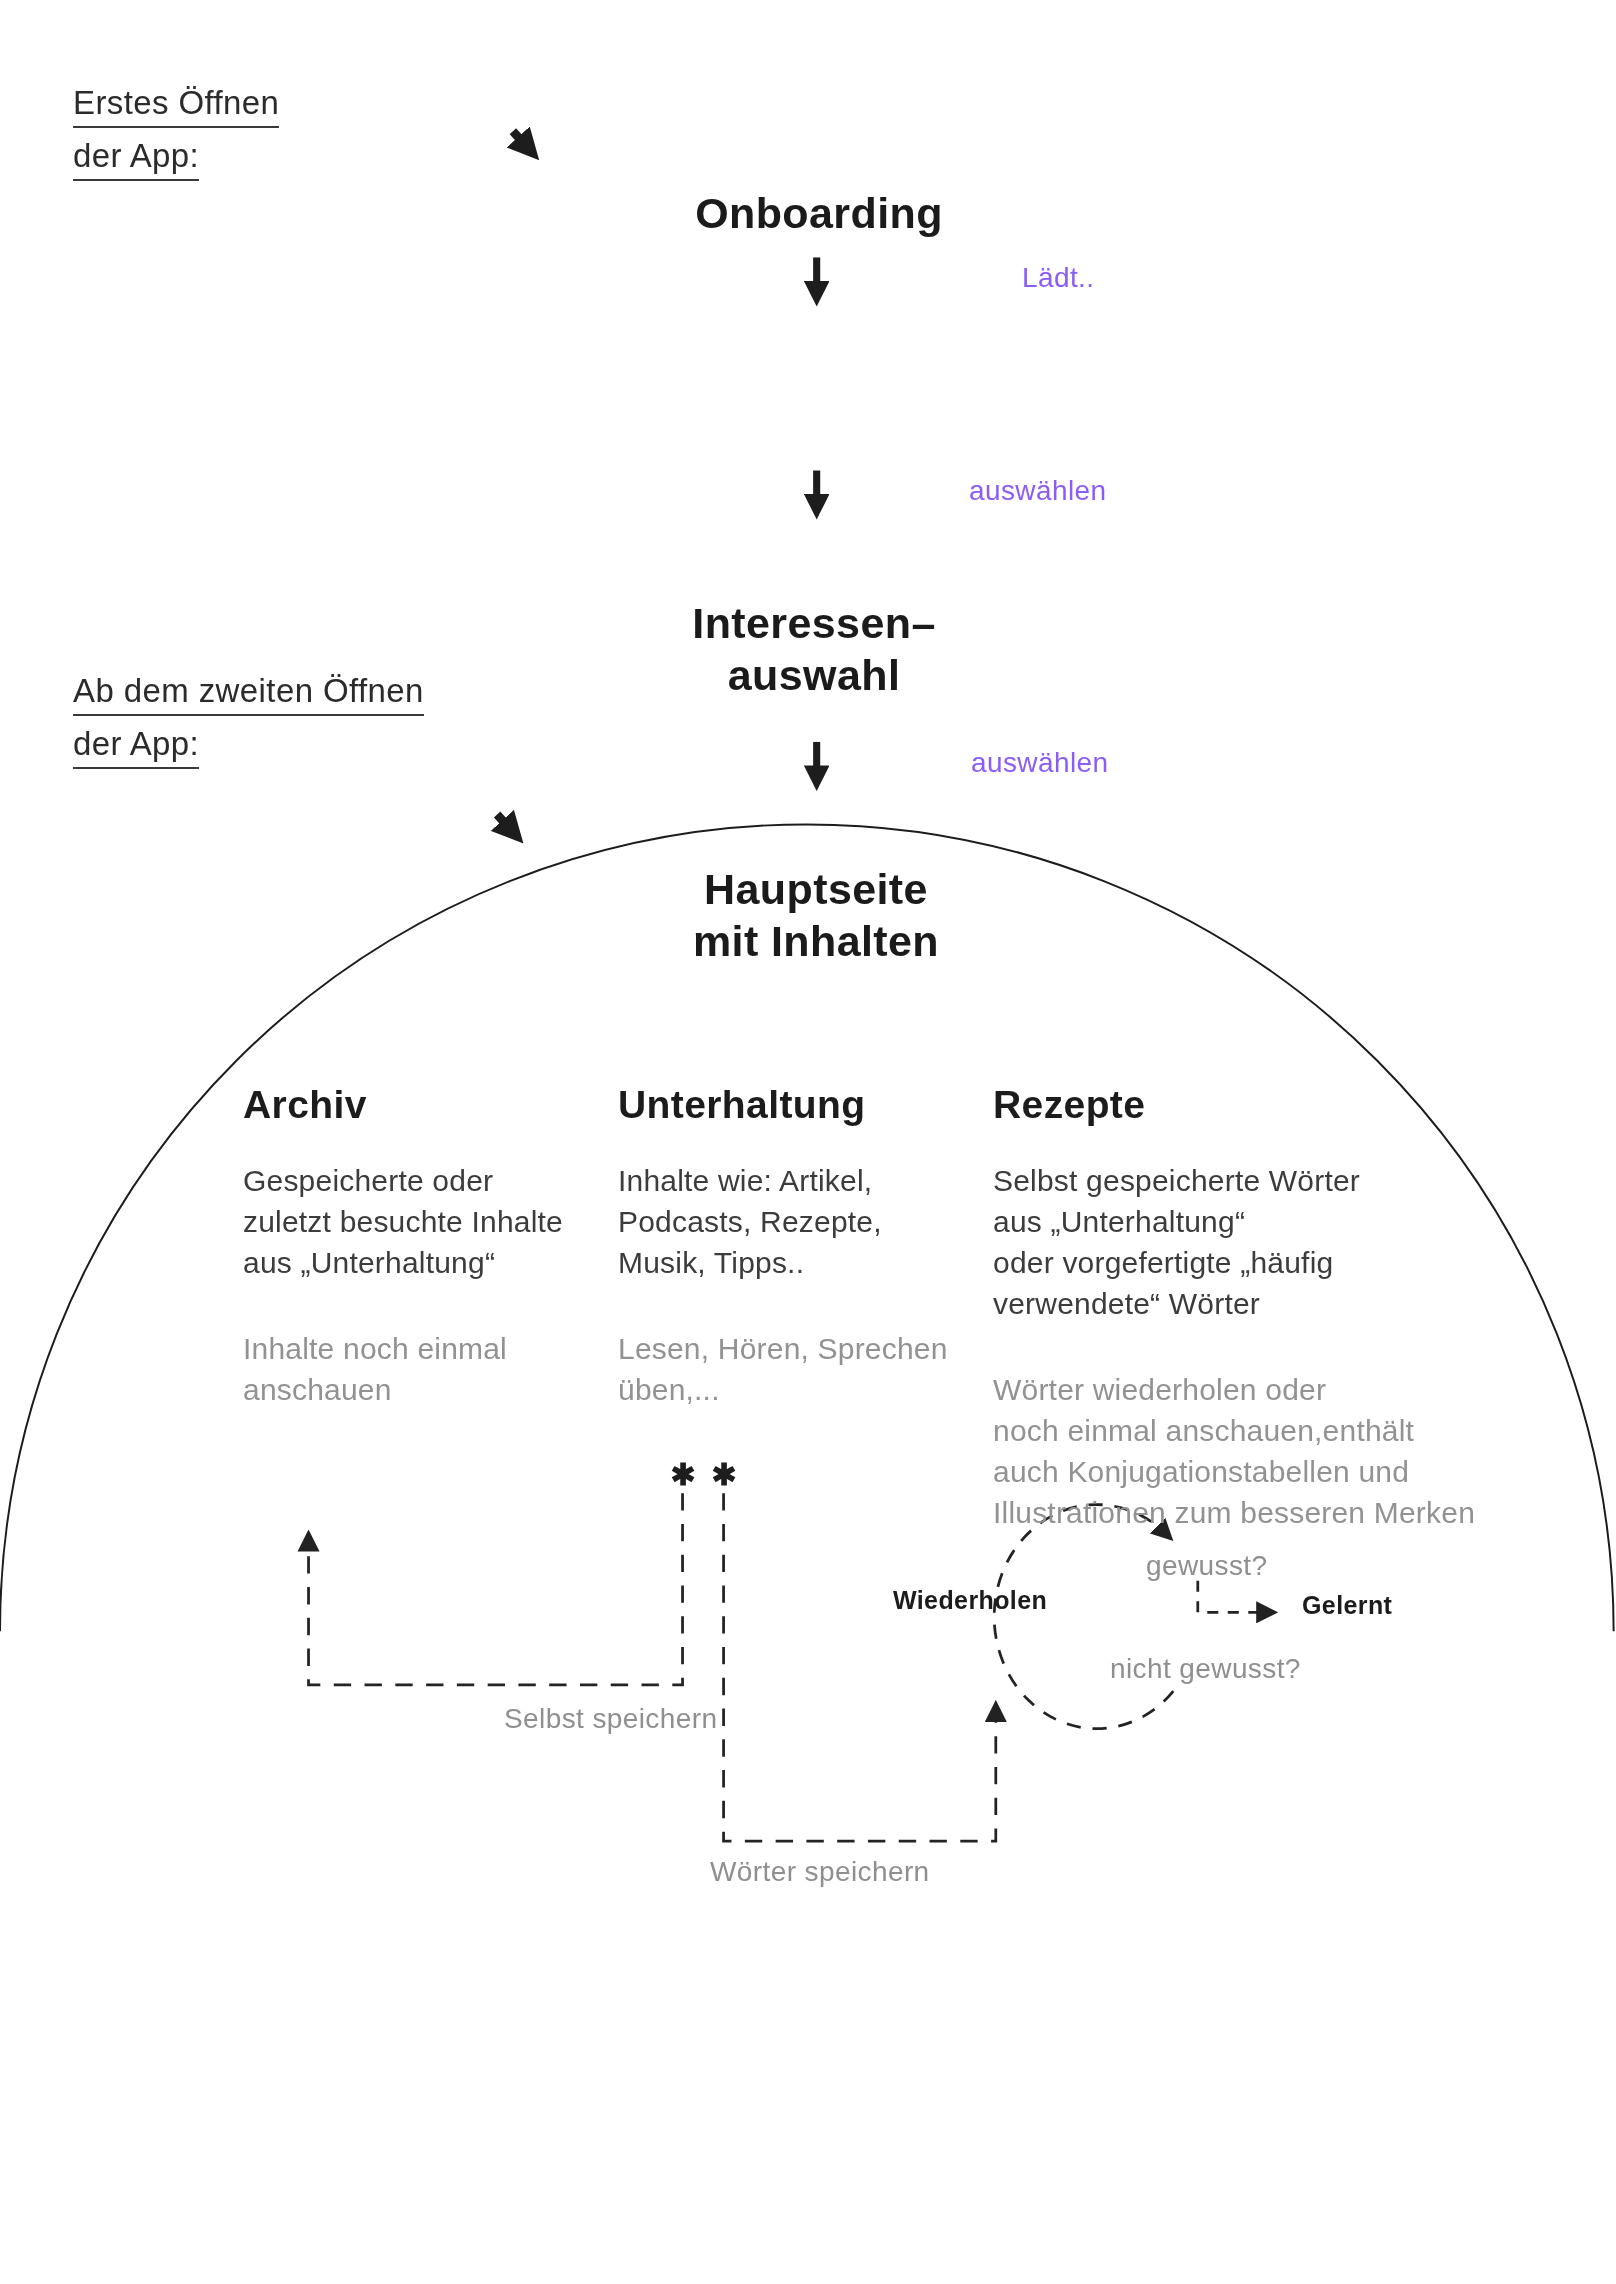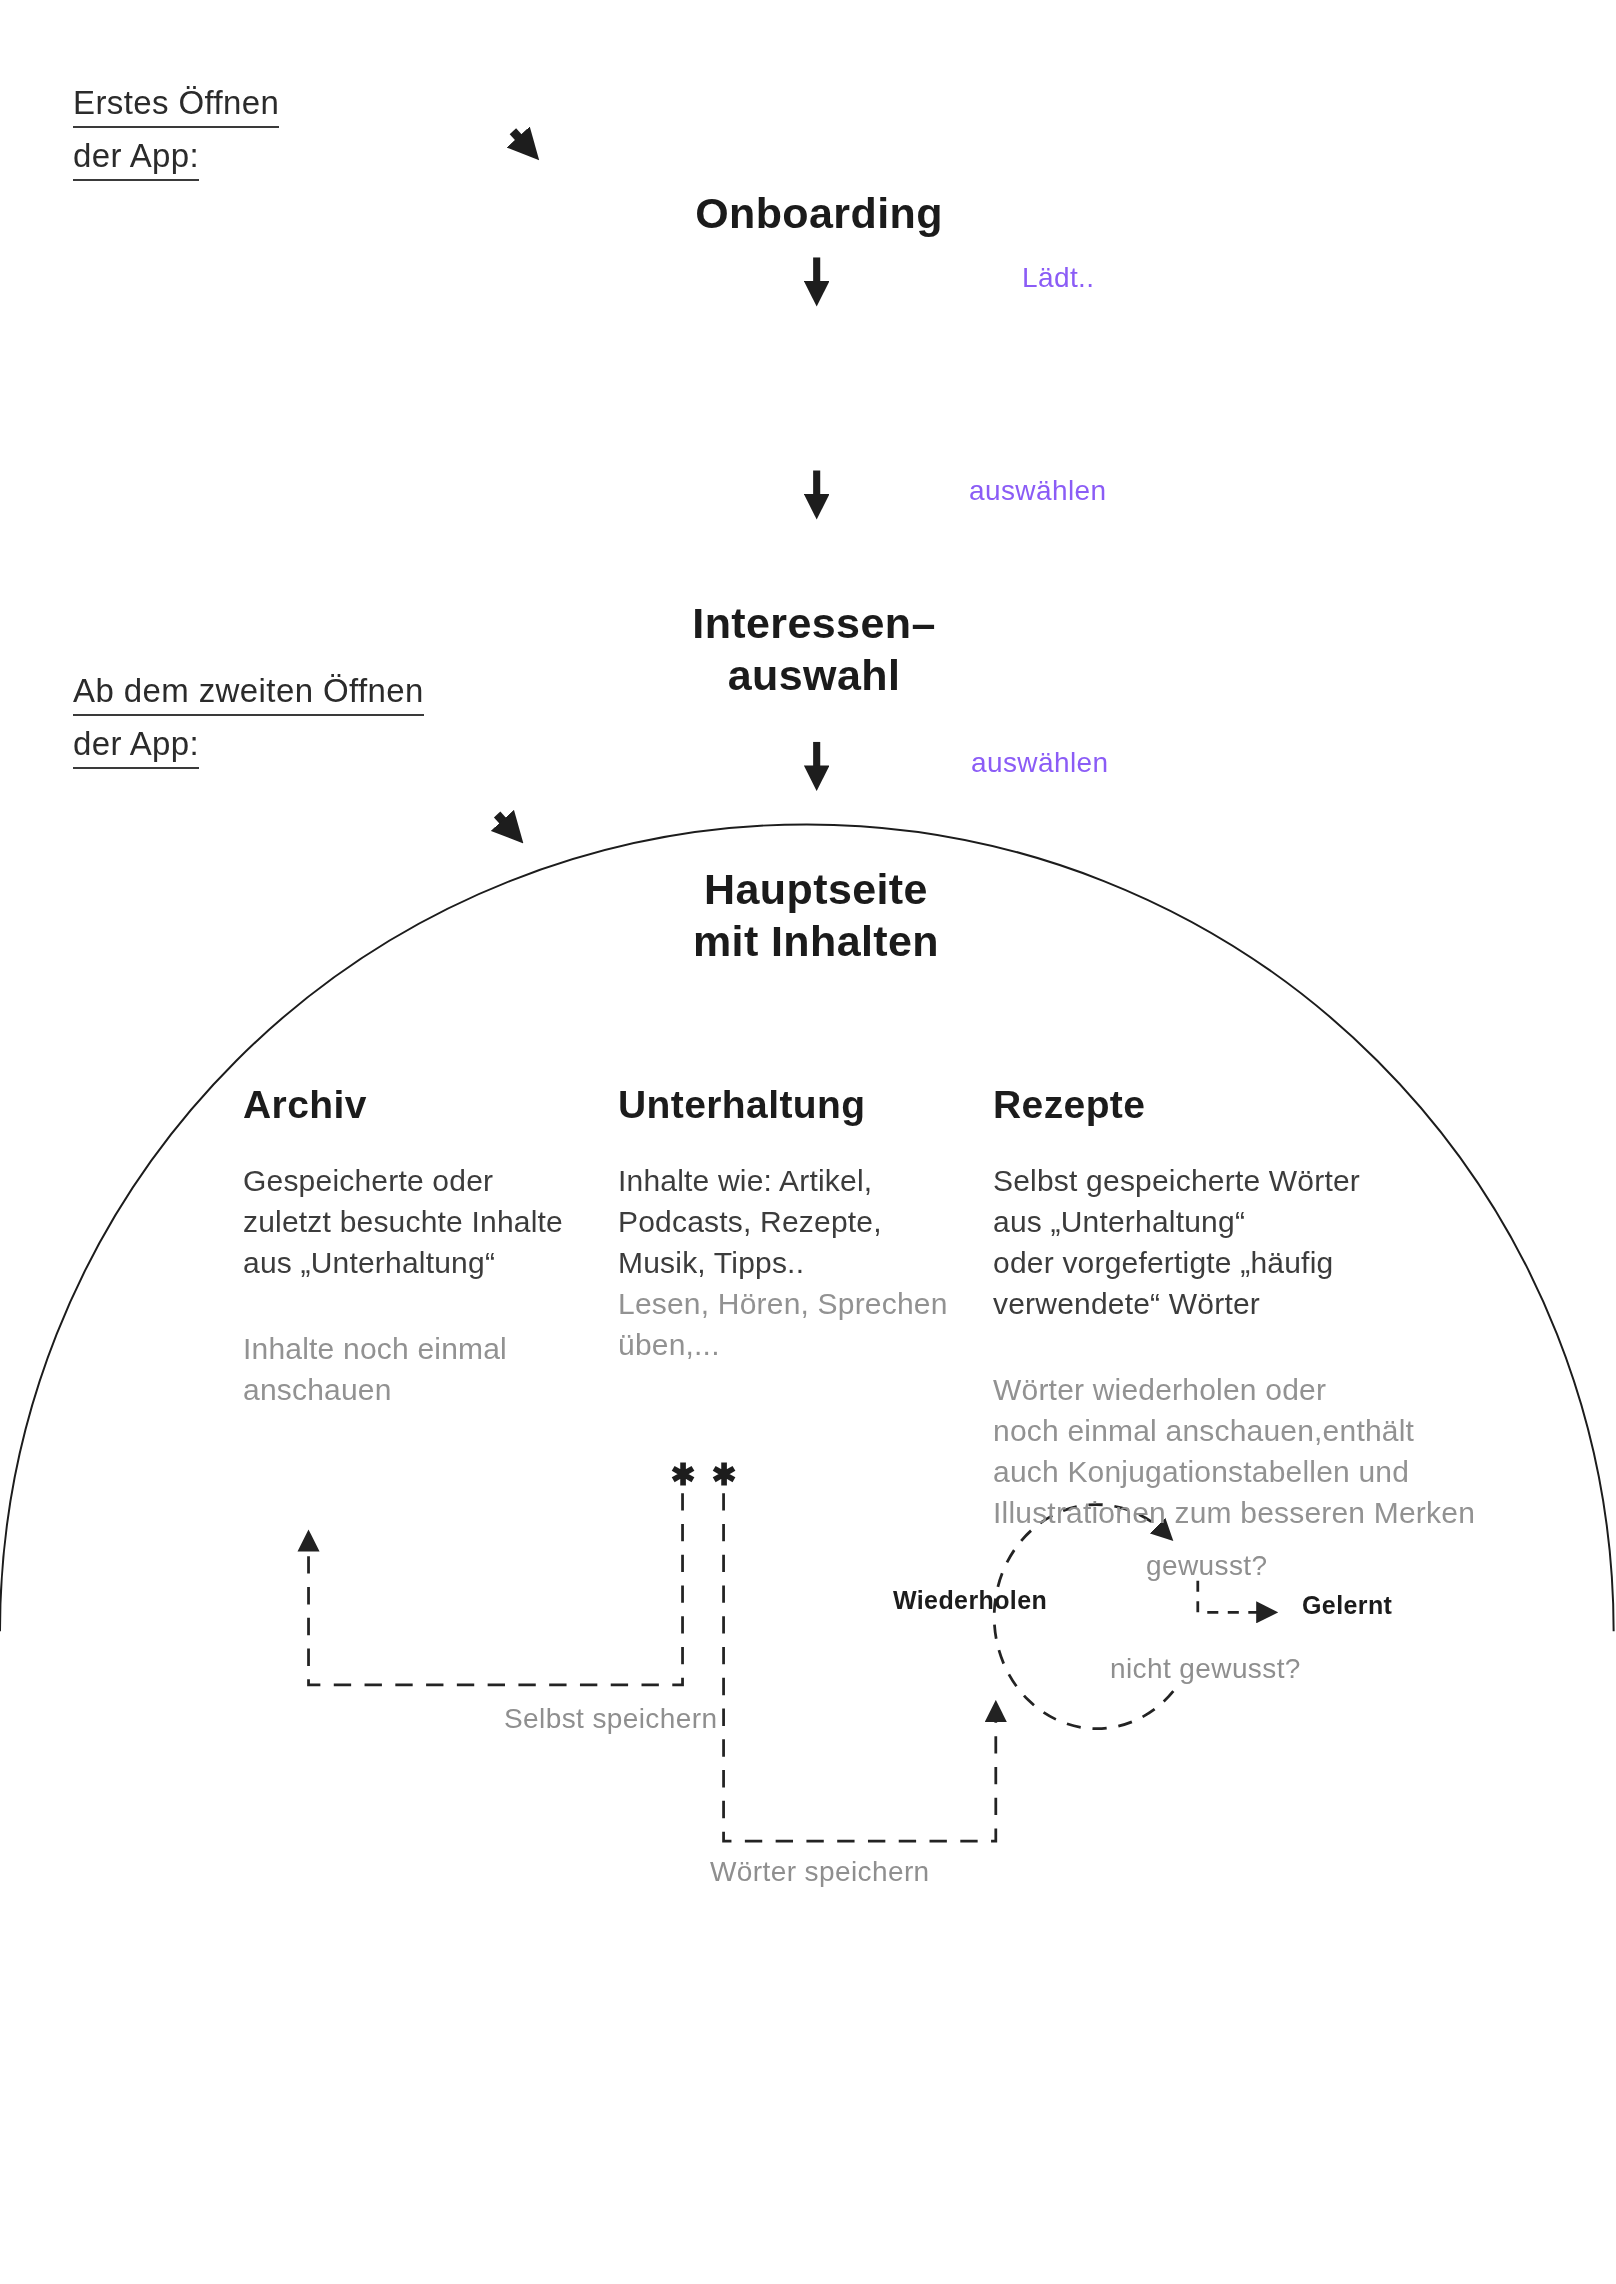--- a/index.html
+++ b/index.html
@@ -92,21 +92,21 @@
 aus „Unterhaltung“</div>
     <div class="col-note" style="margin-top:45px;">Inhalte noch einmal
 anschauen</div>
   </div>
 
   <div class="abs" style="left:618px; top:1083px; width:363px;">
     <div class="col-title">Unterhaltung</div>
     <div class="col-body" style="margin-top:33px;">Inhalte wie: Artikel,
 Podcasts, Rezepte,
 Musik, Tipps..</div>
-    <div class="col-note" style="">Lesen, Hören, Sprechen
+    <div class="col-note" style="margin-top:45px;">Lesen, Hören, Sprechen
 üben,...</div>
   </div>
 
   <div class="abs" style="left:993px; top:1083px; width:505px;">
     <div class="col-title">Rezepte</div>
     <div class="col-body" style="margin-top:33px;">Selbst gespeicherte Wörter
 aus „Unterhaltung“
 oder vorgefertigte „häufig
 verwendete“ Wörter</div>
     <div class="col-note" style="margin-top:45px;">Wörter wiederholen oder

